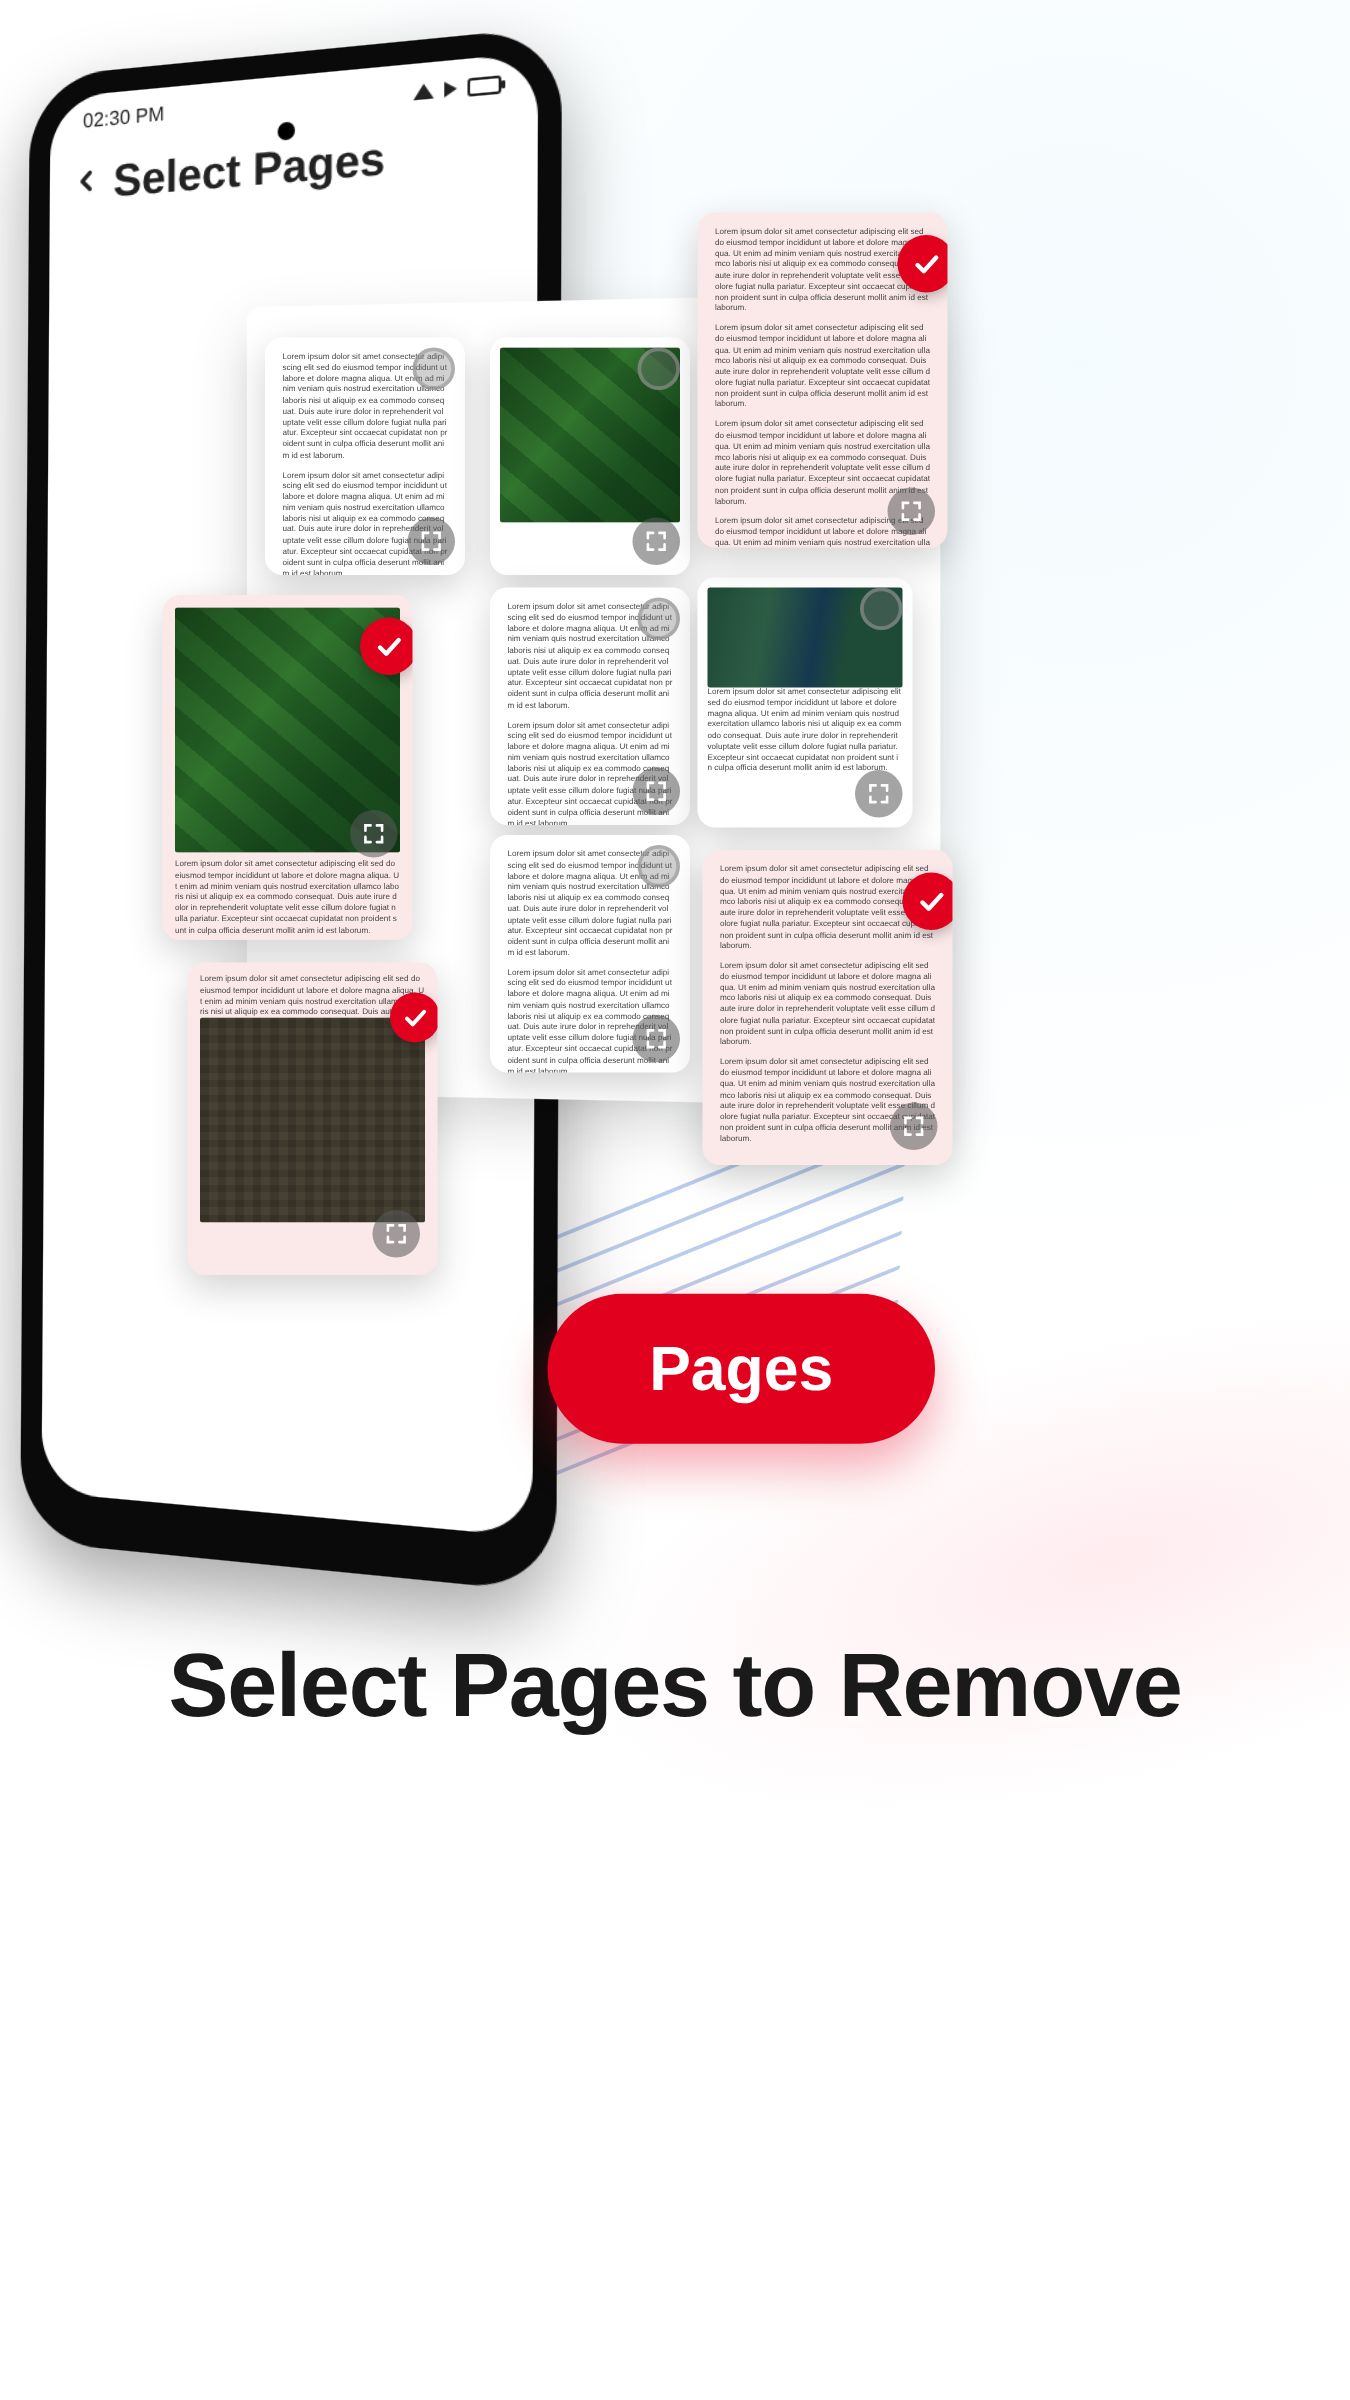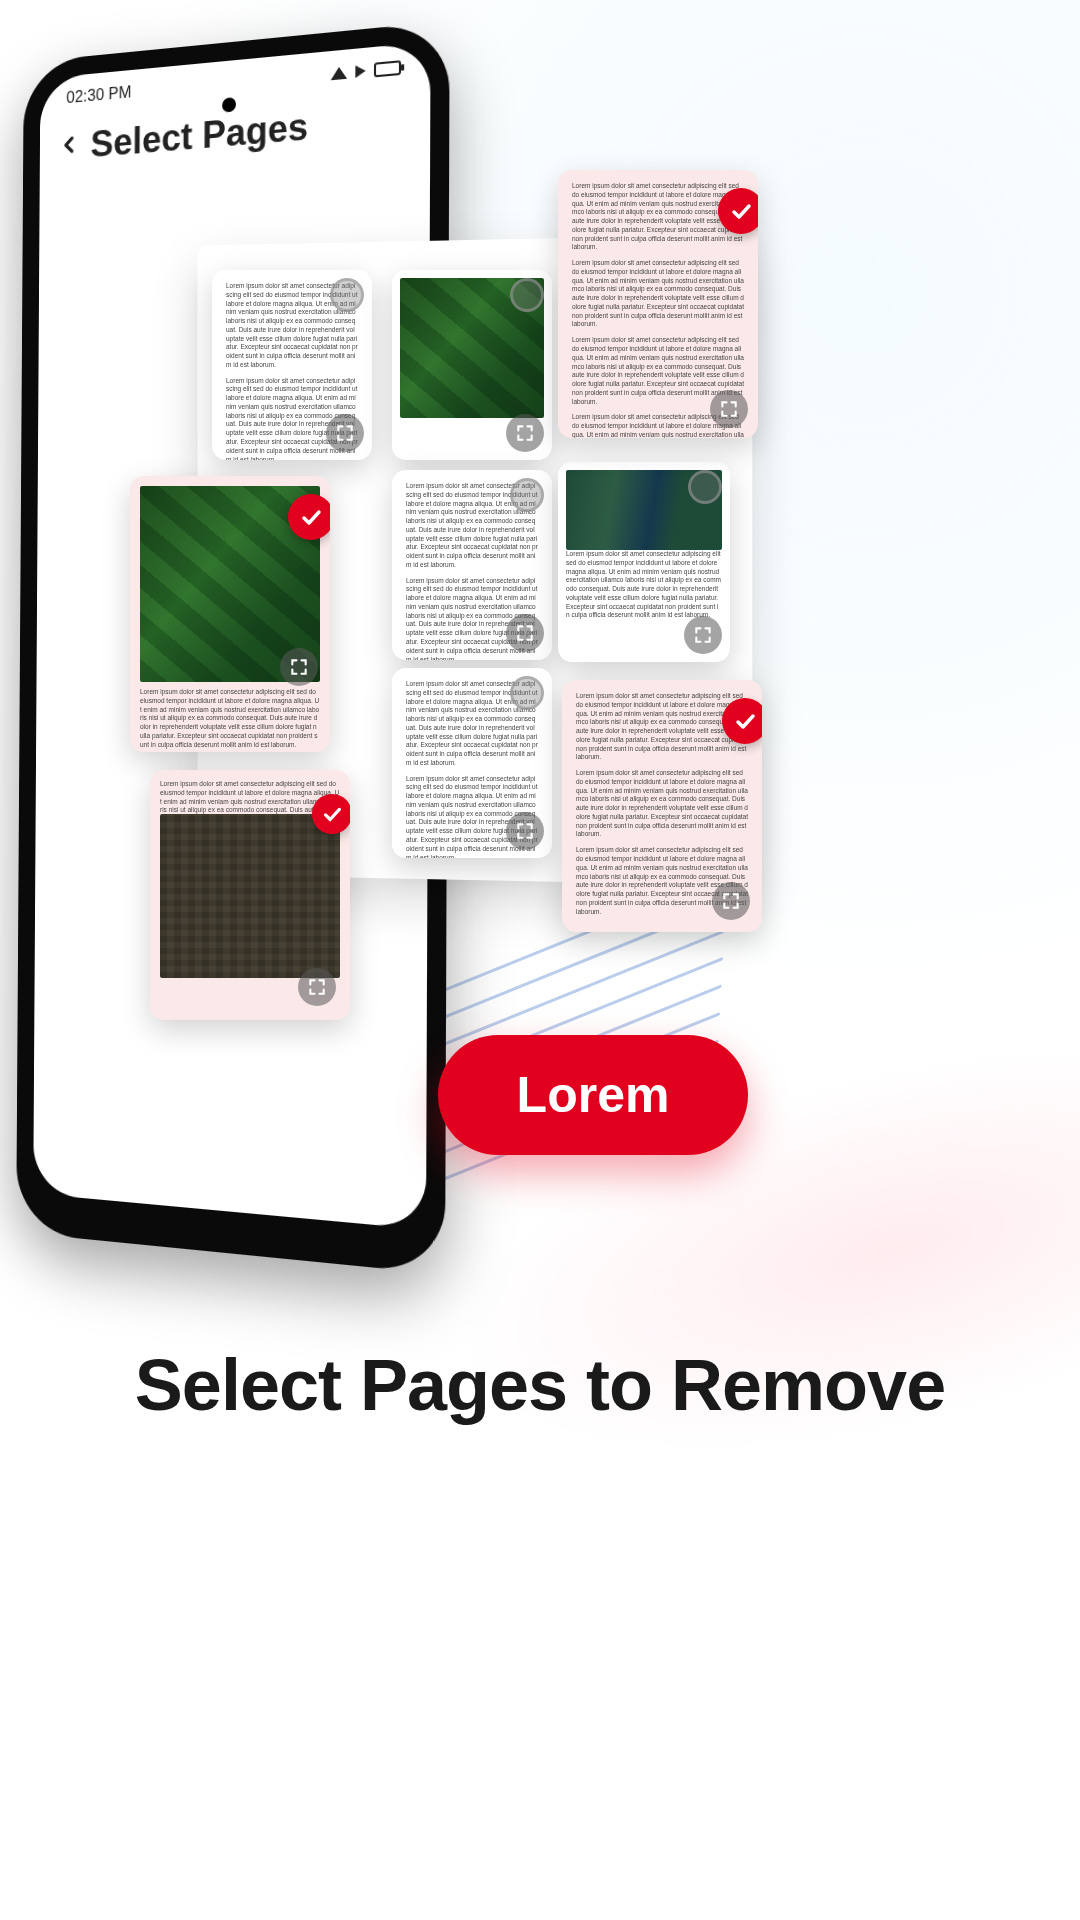--- a/index.html
+++ b/index.html
@@ -143,21 +143,21 @@
     width:310px;height:120px;
     background:#e1001e;
     border-radius:60px;
     display:flex;align-items:center;justify-content:center;
     color:#fff;font-size:50px;font-weight:600;
     box-shadow:0 18px 40px rgba(225,0,30,0.35);
   }
 
   .caption{
     position:absolute;
-    left:0; right:0; top:1344px;
+    left:0; right:0; top:1308px;
     text-align:center;
     font-size:72px;
     font-weight:600;
     color:#1a1a1a;
     letter-spacing:-1px;
   }
   
   .filler{font-size:6.5px;line-height:1.35;color:#444;word-break:break-all;}
   .filler p{margin-bottom:7px;}
 </style>
@@ -331,16 +331,16 @@
       <svg>
         <use href="#sym-expand"></use>
       </svg>
     </div>
   <p>Lorem ipsum dolor sit amet consectetur adipiscing elit sed do eiusmod tempor incididunt ut labore et dolore magna aliqua. Ut enim ad minim veniam quis nostrud exercitation ullamco laboris nisi ut aliquip ex ea commodo consequat. Duis aute irure dolor in reprehenderit voluptate velit esse cillum dolore fugiat nulla pariatur. Excepteur sint occaecat cupidatat non proident sunt in culpa officia deserunt mollit anim id est laborum.</p>
     <p>Lorem ipsum dolor sit amet consectetur adipiscing elit sed do eiusmod tempor incididunt ut labore et dolore magna aliqua. Ut enim ad minim veniam quis nostrud exercitation ullamco laboris nisi ut aliquip ex ea commodo consequat. Duis aute irure dolor in reprehenderit voluptate velit esse cillum dolore fugiat nulla pariatur. Excepteur sint occaecat cupidatat non proident sunt in culpa officia deserunt mollit anim id est laborum.</p>
     <p>Lorem ipsum dolor sit amet consectetur adipiscing elit sed do eiusmod tempor incididunt ut labore et dolore magna aliqua. Ut enim ad minim veniam quis nostrud exercitation ullamco laboris nisi ut aliquip ex ea commodo consequat. Duis aute irure dolor in reprehenderit voluptate velit esse cillum dolore fugiat nulla pariatur. Excepteur sint occaecat cupidatat non proident sunt in culpa officia deserunt mollit anim id est laborum.</p>
 </div>
 
 <div class="remove-btn">
-  <span>Lorem</span>
+  <span>Pages</span>
 </div>
 
 <div class="caption">Select Pages to Remove</div>
 
 </body></html>

